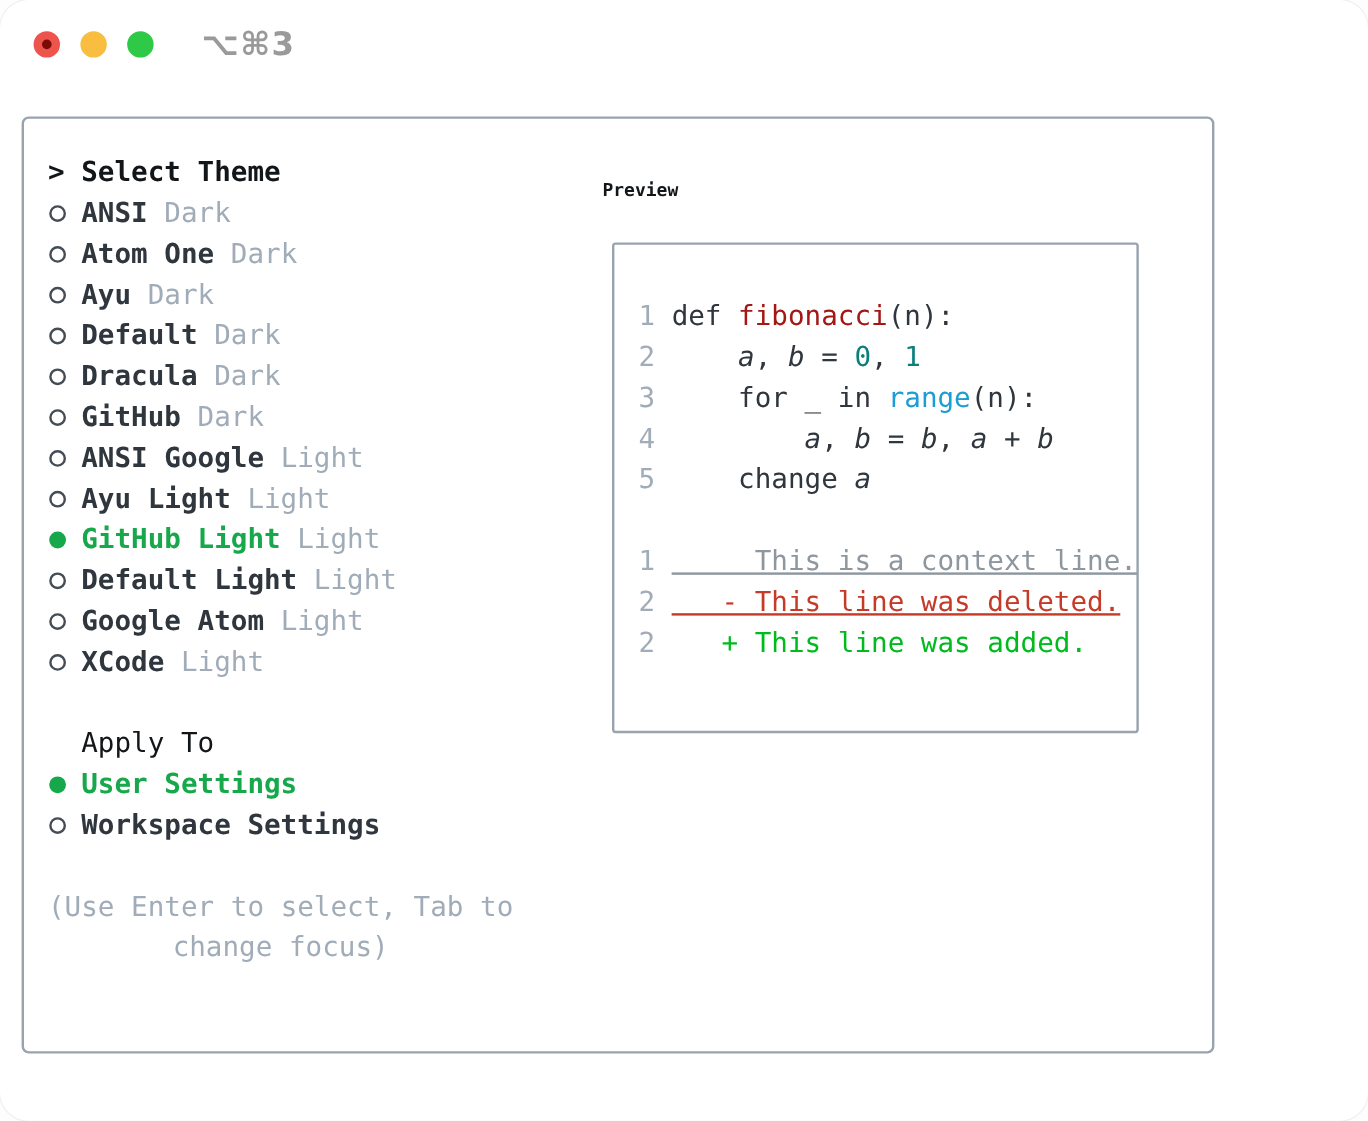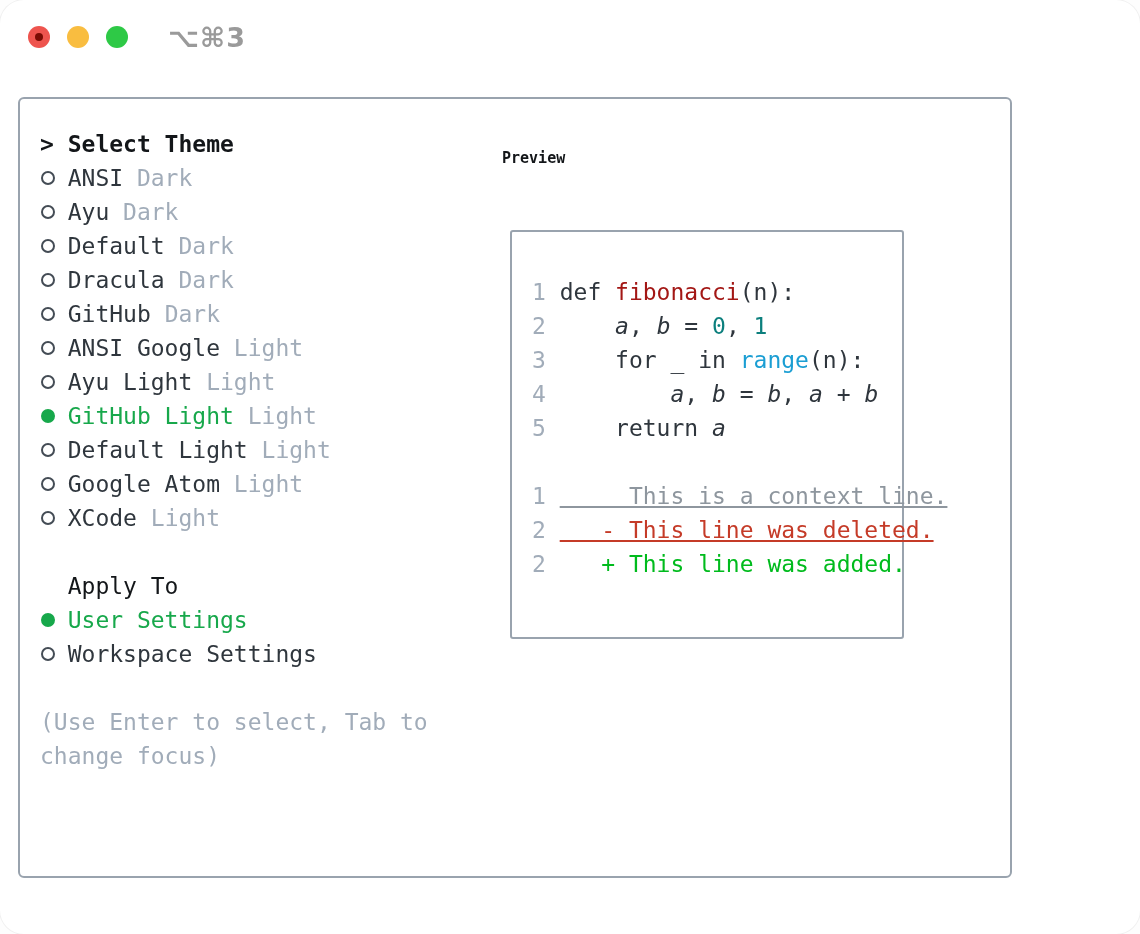--- a/index.html
+++ b/index.html
@@ -30,30 +30,30 @@
          border:2px solid var(--border-gray);border-radius:6px;background:#fff;box-sizing:border-box;}
   .row{height:34px;line-height:34px;font-size:23px;white-space:pre;color:var(--text-dark);}
   .left-block{position:absolute;left:20px;top:28px;}
   .mark-prompt{display:inline-block;width:2ch;font-weight:bold;color:var(--heading-black);}
   .hdr{font-weight:bold;color:var(--heading-black);}
   .mark{display:inline-block;width:2ch;height:34px;position:relative;vertical-align:top;}
   .mark::before{content:"";position:absolute;left:1px;top:50%;transform:translateY(-50%);
         width:14px;height:14px;border:2px solid #444c55;border-radius:50%;box-sizing:border-box;}
   .mark.sel::before{background:var(--accent-green);border-color:var(--accent-green);}
   .mark.none::before{display:none;}
-  .nm{color:var(--text-dark);}
+  .nm{color:var(--text-dark);font-weight:bold;}
   .nm.selnm{color:var(--accent-green);}
   .tag{color:var(--muted-gray);}
-  .help-row{color:var(--muted-gray);}
+  .help-row{color:var(--muted-gray);text-align:center;}
   .apply-hdr{color:var(--heading-black);}
   
   .preview-title{position:absolute;left:482px;top:42px;height:34px;line-height:34px;
                  font-size:15px;font-weight:bold;color:var(--heading-black);}
-  .preview-box{position:absolute;left:490px;top:103px;width:394px;height:409px;
-               border:2px solid var(--border-gray);border-radius:3px;background:#fff;box-sizing:border-box;margin-top:28px;}
+  .preview-box{position:absolute;left:490px;top:103px;width:439px;height:409px;
+               border:2px solid var(--border-gray);border-radius:3px;background:#fff;box-sizing:border-box;}
   .code-block{position:absolute;left:20px;top:43px;}
   .cline{height:34px;line-height:34px;font-size:23px;white-space:pre;}
   .lnum{display:inline-block;width:2ch;color:var(--muted-gray);}
   .seg-code{color:var(--text-dark);}
   .seg-func{color:var(--function-red);}
   .seg-var{color:var(--text-dark);font-style:italic;}
   .seg-num{color:var(--literal-teal);}
   .seg-builtin{color:var(--builtin-blue);}
   .seg-context{color:var(--context-gray);text-decoration:underline;}
   .seg-deleted{color:var(--deleted-red);text-decoration:underline;}
@@ -70,20 +70,21 @@
       <span class="tl yellow"></span>
       <span class="tl green"></span>
       <span class="win-title">⌥⌘3</span>
     </div>
 
   <div class="panel">
     <div class="left-block">
       <div class="row"><span class="mark-prompt">&gt;</span><span class="hdr">Select Theme</span></div>
       <div id="theme-list">
           <div class="row theme-option"><span class="mark"></span><span class="nm">ANSI</span><span class="tag"> Dark</span></div>
+          <div class="row theme-option"><span class="mark"></span><span class="nm">Atom One</span><span class="tag"> Dark</span></div>
           <div class="row theme-option"><span class="mark"></span><span class="nm">Ayu</span><span class="tag"> Dark</span></div>
           <div class="row theme-option"><span class="mark"></span><span class="nm">Default</span><span class="tag"> Dark</span></div>
           <div class="row theme-option"><span class="mark"></span><span class="nm">Dracula</span><span class="tag"> Dark</span></div>
           <div class="row theme-option"><span class="mark"></span><span class="nm">GitHub</span><span class="tag"> Dark</span></div>
           <div class="row theme-option"><span class="mark"></span><span class="nm">ANSI Google</span><span class="tag"> Light</span></div>
           <div class="row theme-option"><span class="mark"></span><span class="nm">Ayu Light</span><span class="tag"> Light</span></div>
           <div class="row theme-option"><span class="mark sel"></span><span class="nm selnm">GitHub Light</span><span class="tag"> Light</span></div>
           <div class="row theme-option"><span class="mark"></span><span class="nm">Default Light</span><span class="tag"> Light</span></div>
           <div class="row theme-option"><span class="mark"></span><span class="nm">Google Atom</span><span class="tag"> Light</span></div>
           <div class="row theme-option"><span class="mark"></span><span class="nm">XCode</span><span class="tag"> Light</span></div>
@@ -101,21 +102,21 @@
         </div>
     </div>
 
     <div class="preview-title">Preview</div>
     <div class="preview-box">
       <div class="code-block" id="code-block">
           <div class="cline"><span class="lnum">1</span><span class="seg-code">def </span><span class="seg-func">fibonacci</span><span class="seg-code">(n):</span></div>
           <div class="cline"><span class="lnum">2</span><span class="seg-code">    </span><span class="seg-var">a</span><span class="seg-code">, </span><span class="seg-var">b</span><span class="seg-code"> = </span><span class="seg-num">0</span><span class="seg-code">, </span><span class="seg-num">1</span></div>
           <div class="cline"><span class="lnum">3</span><span class="seg-code">    for _ in </span><span class="seg-builtin">range</span><span class="seg-code">(n):</span></div>
           <div class="cline"><span class="lnum">4</span><span class="seg-code">        </span><span class="seg-var">a</span><span class="seg-code">, </span><span class="seg-var">b</span><span class="seg-code"> = </span><span class="seg-var">b</span><span class="seg-code">, </span><span class="seg-var">a</span><span class="seg-code"> + </span><span class="seg-var">b</span></div>
-          <div class="cline"><span class="lnum">5</span><span class="seg-code">    return </span><span class="seg-var">a</span></div>
+          <div class="cline"><span class="lnum">5</span><span class="seg-code">    change </span><span class="seg-var">a</span></div>
           <div class="cline"><span class="lnum"></span></div>
           <div class="cline"><span class="lnum">1</span><span class="seg-context">     This is a context line.</span></div>
           <div class="cline"><span class="lnum">2</span><span class="seg-deleted">   - This line was deleted.</span></div>
           <div class="cline"><span class="lnum">2</span><span class="seg-added">   + This line was added.</span></div>
         </div>
     </div>
   </div>
 </div>
 
 </body></html>

